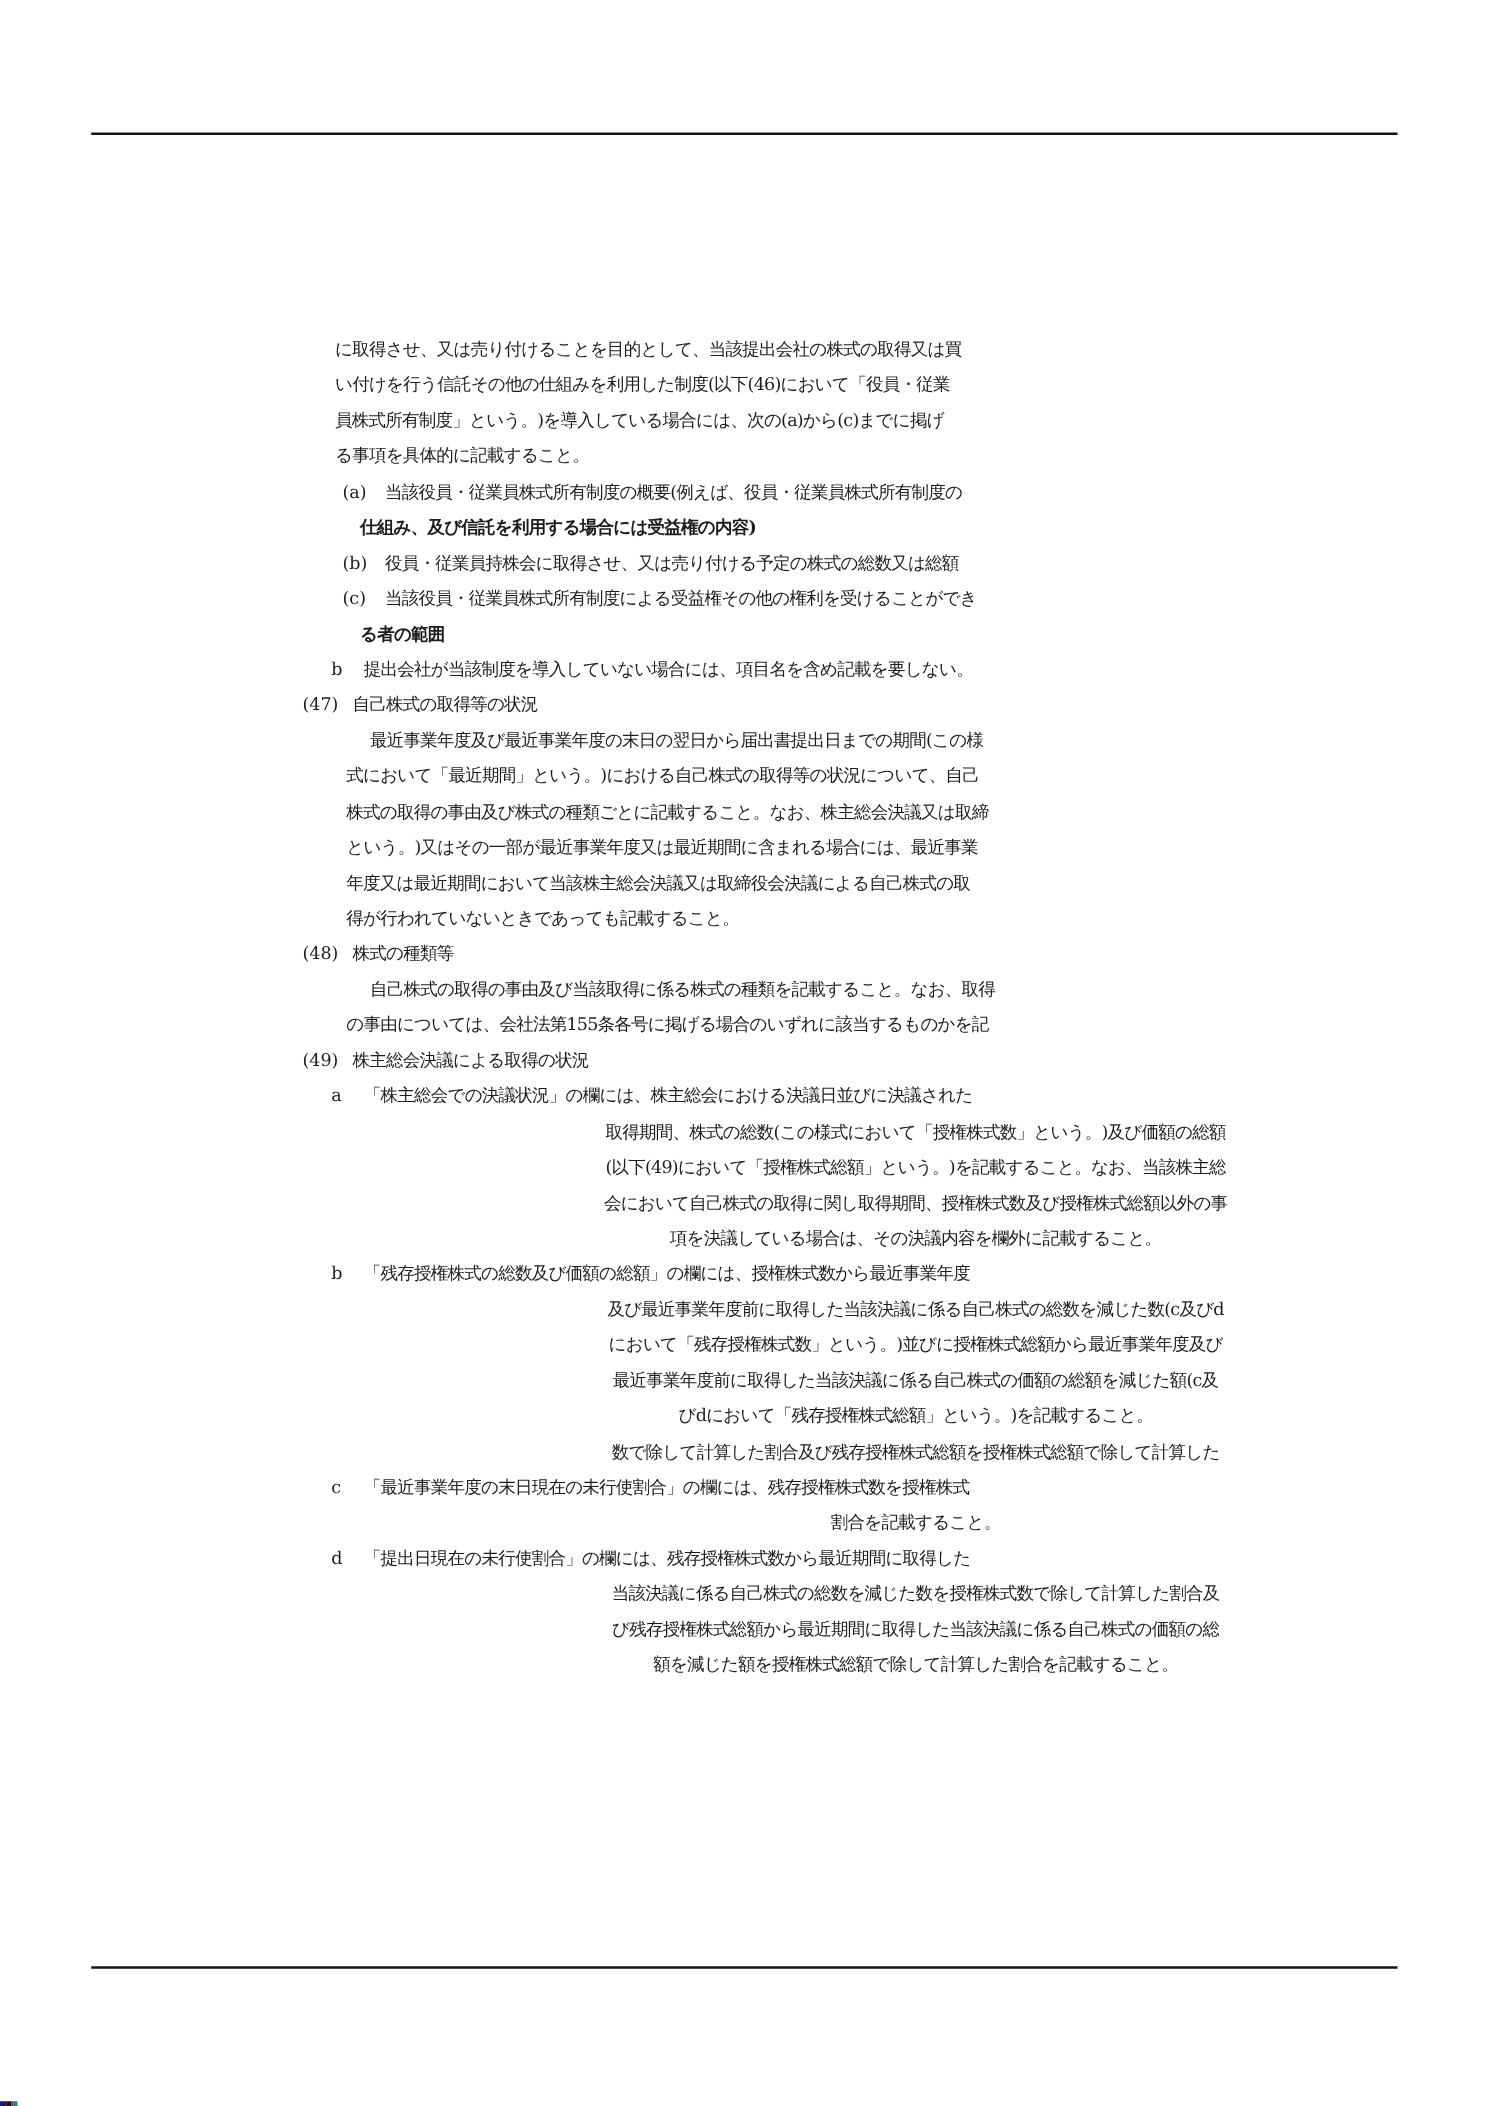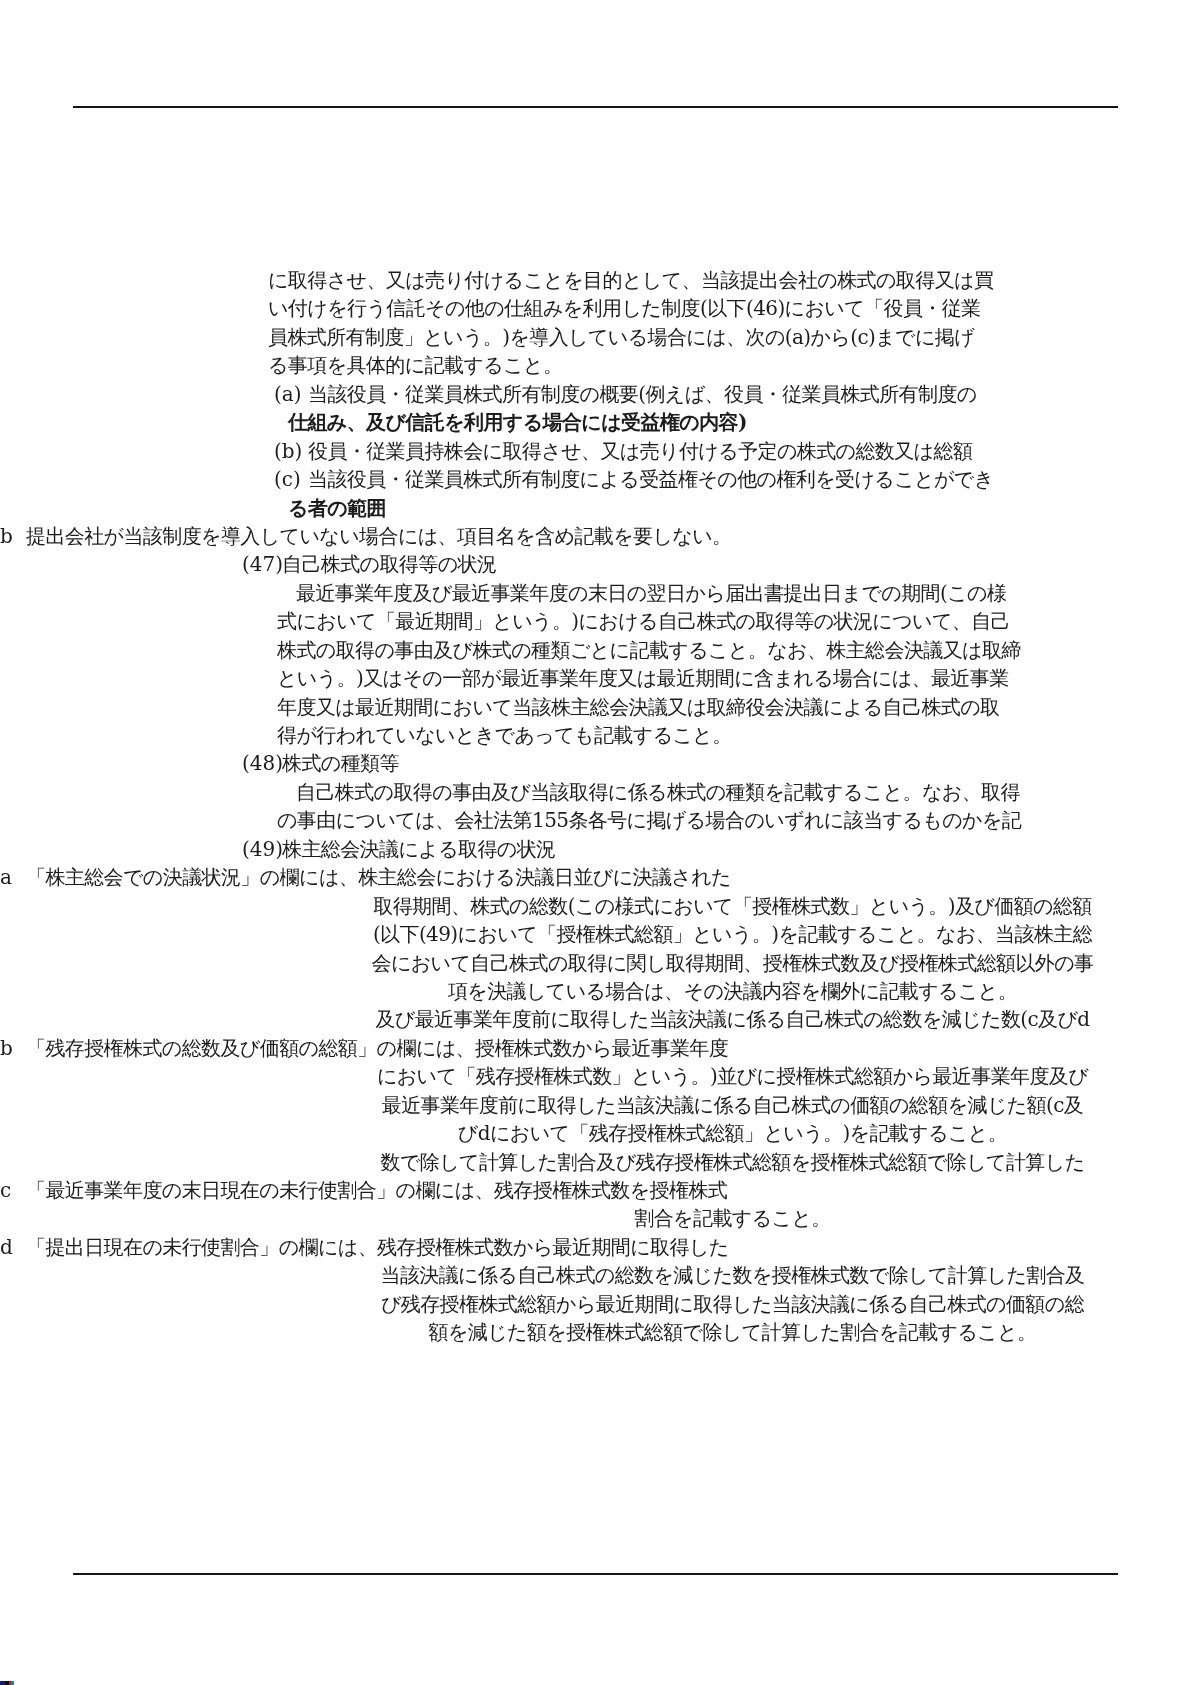--- a/index.html
+++ b/index.html
@@ -22,38 +22,38 @@
     background: #141414;
   }
   #rule-top { top: 106px; }
   #rule-bottom { top: 1573px; }
 
   .text-block {
     position: absolute;
     top: 266px;
     left: 0;
     width: 1192px;
-    font-size: 20px;
+    font-size: 14px;
     letter-spacing: -0.6px;
     color: #1c1c1c;
   }
   .line {
     height: 28.45px;
     line-height: 28.45px;
     white-space: nowrap;
   }
   .marker {
     display: inline-block;
     letter-spacing: 0;
   }
   .outer-cont { margin-left: 268px; }
   .paren      { margin-left: 274px; }
   .paren .marker { width: 34px; }
   .paren-cont { margin-left: 288px; font-weight: bold; }
-  .alpha      { }
+  .alpha      { margin-left: 265px; }
   .alpha .marker { width: 26px; }
   .alpha-cont { margin-left: 273px; text-align: center; }
   .num        { margin-left: 242px; }
   .num .marker { width: 40px; }
   .para-first { margin-left: 296px; }
   .para-cont  { margin-left: 277px; }
 
   .artifact {
     position: absolute;
     left: 0;
@@ -92,22 +92,22 @@
     <div class="line para-cont"><span>得が行われていないときであっても記載すること。</span></div>
     <div class="line num"><span class="marker">(48)</span><span>株式の種類等</span></div>
     <div class="line para-first"><span>自己株式の取得の事由及び当該取得に係る株式の種類を記載すること。なお、取得</span></div>
     <div class="line para-cont"><span>の事由については、会社法第155条各号に掲げる場合のいずれに該当するものかを記</span></div>
     <div class="line num"><span class="marker">(49)</span><span>株主総会決議による取得の状況</span></div>
     <div class="line alpha"><span class="marker">a</span><span>「株主総会での決議状況」の欄には、株主総会における決議日並びに決議された</span></div>
     <div class="line alpha-cont"><span>取得期間、株式の総数(この様式において「授権株式数」という。)及び価額の総額</span></div>
     <div class="line alpha-cont"><span>(以下(49)において「授権株式総額」という。)を記載すること。なお、当該株主総</span></div>
     <div class="line alpha-cont"><span>会において自己株式の取得に関し取得期間、授権株式数及び授権株式総額以外の事</span></div>
     <div class="line alpha-cont"><span>項を決議している場合は、その決議内容を欄外に記載すること。</span></div>
+    <div class="line alpha"><span class="marker">b</span><span>「残存授権株式の総数及び価額の総額」の欄には、授権株式数から最近事業年度</span></div>
     <div class="line alpha-cont"><span>及び最近事業年度前に取得した当該決議に係る自己株式の総数を減じた数(c及びd</span></div>
-    <div class="line alpha"><span class="marker">b</span><span>「残存授権株式の総数及び価額の総額」の欄には、授権株式数から最近事業年度</span></div>
     <div class="line alpha-cont"><span>において「残存授権株式数」という。)並びに授権株式総額から最近事業年度及び</span></div>
     <div class="line alpha-cont"><span>最近事業年度前に取得した当該決議に係る自己株式の価額の総額を減じた額(c及</span></div>
     <div class="line alpha-cont"><span>びdにおいて「残存授権株式総額」という。)を記載すること。</span></div>
     <div class="line alpha-cont"><span>数で除して計算した割合及び残存授権株式総額を授権株式総額で除して計算した</span></div>
     <div class="line alpha"><span class="marker">c</span><span>「最近事業年度の末日現在の未行使割合」の欄には、残存授権株式数を授権株式</span></div>
     <div class="line alpha-cont"><span>割合を記載すること。</span></div>
     <div class="line alpha"><span class="marker">d</span><span>「提出日現在の未行使割合」の欄には、残存授権株式数から最近期間に取得した</span></div>
     <div class="line alpha-cont"><span>当該決議に係る自己株式の総数を減じた数を授権株式数で除して計算した割合及</span></div>
     <div class="line alpha-cont"><span>び残存授権株式総額から最近期間に取得した当該決議に係る自己株式の価額の総</span></div>
     <div class="line alpha-cont"><span>額を減じた額を授権株式総額で除して計算した割合を記載すること。</span></div>

